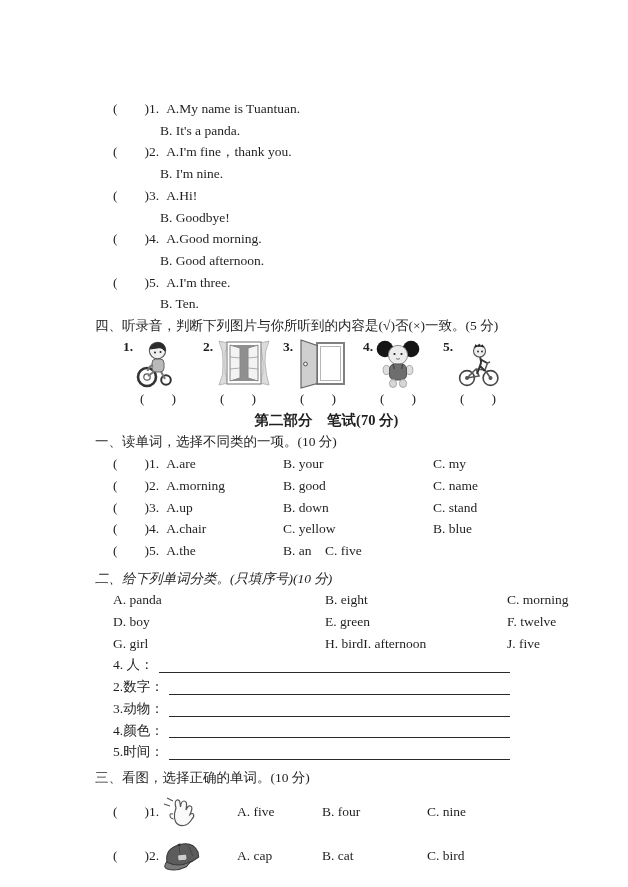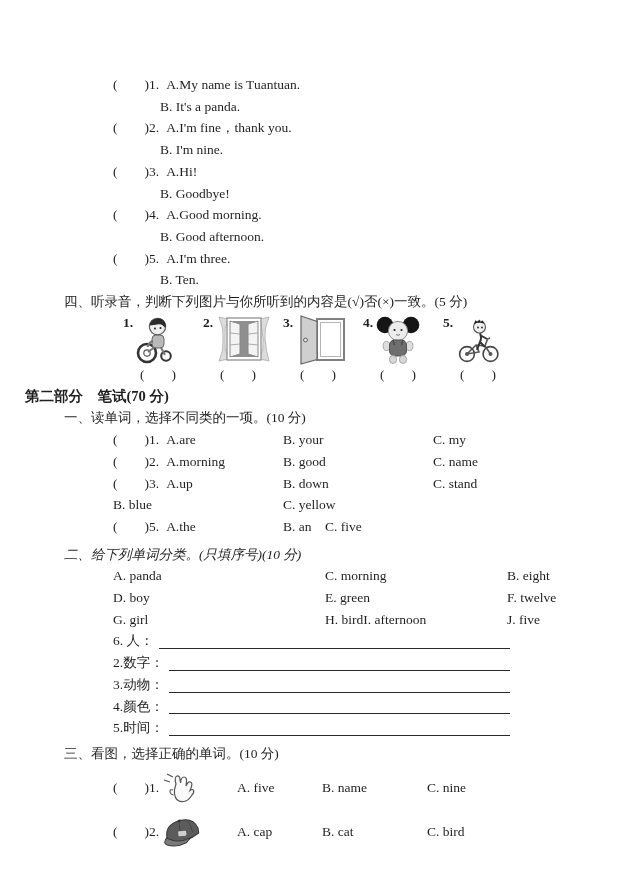--- a/index.html
+++ b/index.html
@@ -1,35 +1,35 @@
 <!DOCTYPE html>
 <html><head>
 <meta charset="utf-8">
 <style>
   html,body{margin:0;padding:0;}
   body{
     width:628px;height:887px;background:#ffffff;color:#1f1f1f;
     font-family:"Liberation Serif","DejaVu Serif",serif;
     font-size:13.5px;line-height:21.7px;overflow:hidden;
   }
-  .sheet{padding-top:74px;}
+  .sheet{padding-top:98px;}
   
   .ql{margin-left:113px;white-space:pre;}
   .ql .opt{margin-left:7px;}
   .ql.sub{padding-left:47px;}
   
-  .sec-heading{margin-left:64px;white-space:pre;}
+  .sec-heading{margin-left:95px;white-space:pre;}
   
   .pic-row{display:flex;margin-left:123px;margin-top:2px;}
   .pic-item{width:80px;}
   .pic-visual{height:52px;display:flex;align-items:flex-start;}
   .pic-num{font-weight:bold;margin-right:3px;line-height:15px;}
   .pic-paren{text-align:center;line-height:15px;padding-right:10px;white-space:pre;}
   
-  .part2-title{text-align:left;font-weight:bold;font-size:14.5px;margin-top:4px;text-indent:25px;white-space:pre;}
+  .part2-title{text-align:center;font-weight:bold;font-size:14.5px;margin-top:4px;text-indent:25px;white-space:pre;}
   
   .choice-row{margin-left:113px;display:grid;grid-template-columns:170px 150px auto;white-space:pre;}
   .choice-row .c1 .opt{margin-left:7px;text-align:center;}
   
   .words-row{margin-left:113px;display:grid;grid-template-columns:172px 142px auto;white-space:pre;gap:40px;}
   
   .cat-row{margin-left:113px;width:397px;display:flex;white-space:pre;}
   .blank-line{flex:1;border-bottom:1px solid #2a2a2a;margin:0 0 3px 5px;}
   
   .w3-row{margin-left:113px;display:grid;grid-template-columns:46px 78px 85px 105px auto;align-items:center;white-space:pre;}
@@ -161,51 +161,51 @@
 
   </div>
 
   <div class="part2-title">第二部分　笔试(70 分)</div>
 
   <div class="sec-heading">一、读单词，选择不同类的一项。(10 分)</div>
   <section>
     <div class="choice-row"><span class="c1"><span>(  )1.</span><span class="opt">A.are</span></span><span>B. your</span><span>C. my</span></div>
     <div class="choice-row"><span class="c1"><span>(  )2.</span><span class="opt">A.morning</span></span><span>B. good</span><span>C. name</span></div>
     <div class="choice-row"><span class="c1"><span>(  )3.</span><span class="opt">A.up</span></span><span>B. down</span><span>C. stand</span></div>
-    <div class="choice-row"><span>B. blue</span><span>C. yellow</span></div>
+    <div class="choice-row"><span class="c1"><span>(  )4.</span><span class="opt">A.chair</span></span><span>C. yellow</span><span>B. blue</span></div>
     <div class="choice-row"><span class="c1"><span>(  )5.</span><span class="opt">A.the</span></span><span>B. an C. five</span><span></span></div>
   </section>
 
   <div class="sec-heading" style="margin-top:6px;font-style:italic;">二、给下列单词分类。(只填序号)(10 分)</div>
   <section>
-    <div class="words-row"><span>A. panda</span><span>C. morning</span><span>B. eight</span></div>
+    <div class="words-row"><span>A. panda</span><span>B. eight</span><span>C. morning</span></div>
     <div class="words-row"><span>D. boy</span><span>E. green</span><span>F. twelve</span></div>
     <div class="words-row"><span>G. girl</span><span>H. birdI. afternoon</span><span>J. five</span></div>
   </section>
   <section>
-    <div class="cat-row"><span>6. 人：</span><span class="blank-line"></span></div>
+    <div class="cat-row"><span>4. 人：</span><span class="blank-line"></span></div>
     <div class="cat-row"><span>2.数字：</span><span class="blank-line"></span></div>
     <div class="cat-row"><span>3.动物：</span><span class="blank-line"></span></div>
     <div class="cat-row"><span>4.颜色：</span><span class="blank-line"></span></div>
     <div class="cat-row"><span>5.时间：</span><span class="blank-line"></span></div>
   </section>
 
   <div class="sec-heading" style="margin-top:4px;">三、看图，选择正确的单词。(10 分)</div>
   <section>
     <div class="w3-row r1">
       <span>(  )1.</span>
       <span class="w3-img">
         <svg width="40" height="40" viewBox="0 0 40 40">
           <path d="M8 6 l6 3 M5 12 l6 2" stroke="#555" stroke-width="1.2" fill="none"></path>
           <path d="M17 16 q-2 -7 1 -8 q2.5 -0.5 3 3 l0.5 4 q0.5 -6 3.5 -6 q3 0 2.5 5 l-0.5 4 q2 -5 4.5 -4 q2.5 1 0.5 6 l-1 2.5 q2.5 -2 3.5 0 q1 2 -1.5 4.5 q-3.5 6 -8.5 6.5 q-6 0.5 -8 -4 q-1.5 -3.5 -1 -8z" fill="#fafafa" stroke="#555" stroke-width="1.2"></path>
           <path d="M14 22 q-3.5 -1 -3 2 q0.5 2.5 3.5 3" fill="#fafafa" stroke="#555" stroke-width="1.1"></path>
         </svg>
       </span>
       <span>A. five</span>
-      <span>B. name</span>
+      <span>B. four</span>
       <span>C. nine</span>
     </div>
     <div class="w3-row r2">
       <span>(  )2.</span>
       <span class="w3-img">
         <svg width="46" height="42" viewBox="0 0 46 42">
           <g transform="rotate(-14 23 21)">
             <path d="M7 23 q1 -13 16 -13.5 q14 -0.5 16.5 11.5 l-0.5 5 q-16 7 -32.5 1z" fill="#5c5c5c" stroke="#383838" stroke-width="1"></path>
             <path d="M23 9.5 q-2 6 -1.5 16 M31 11 q2 5 2.5 13" stroke="#444" stroke-width="0.8" fill="none"></path>
             <ellipse cx="23" cy="9.5" rx="2" ry="1.2" fill="#333"></ellipse>

